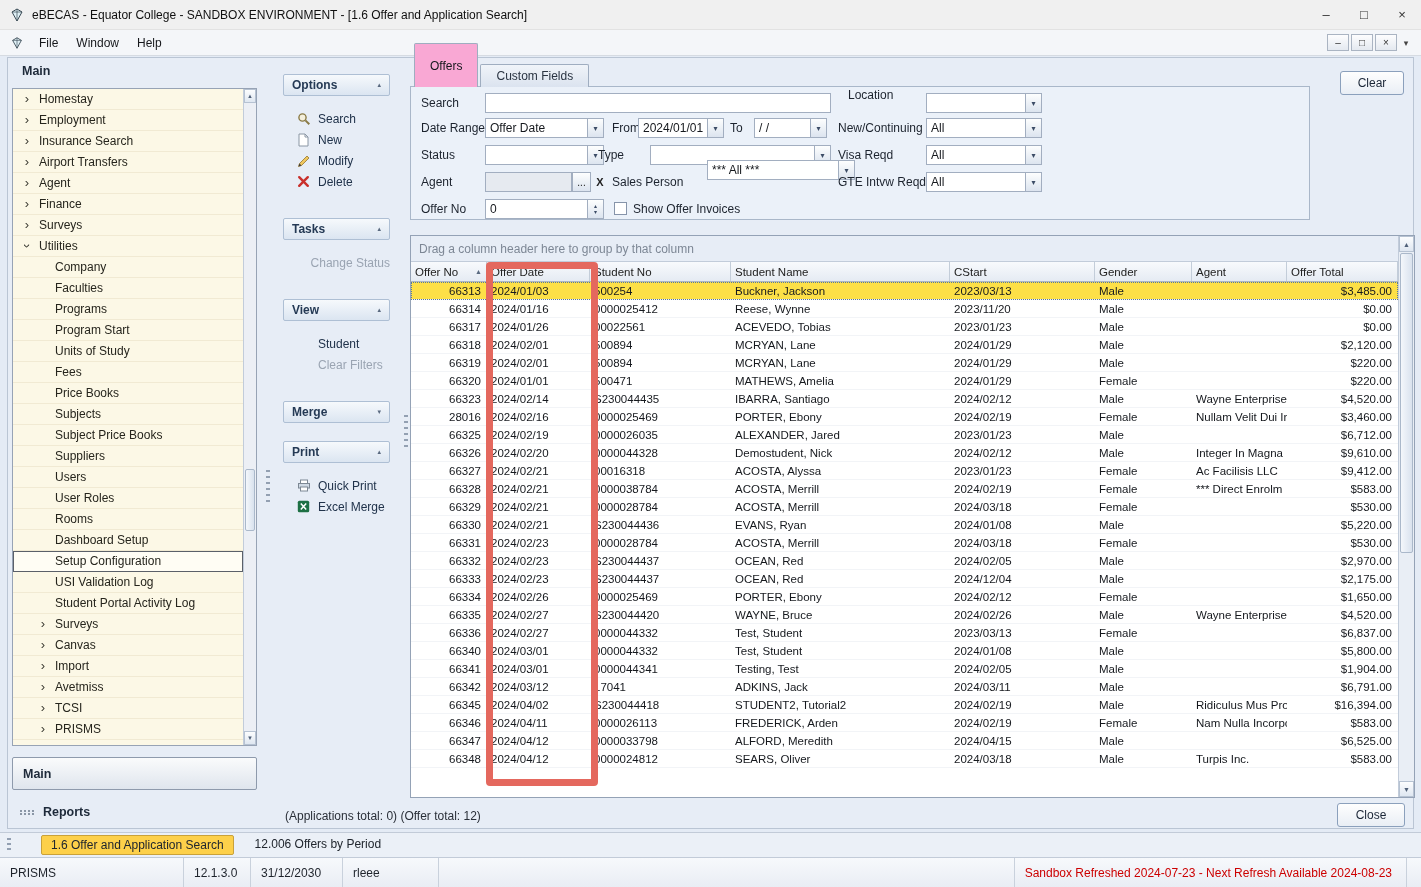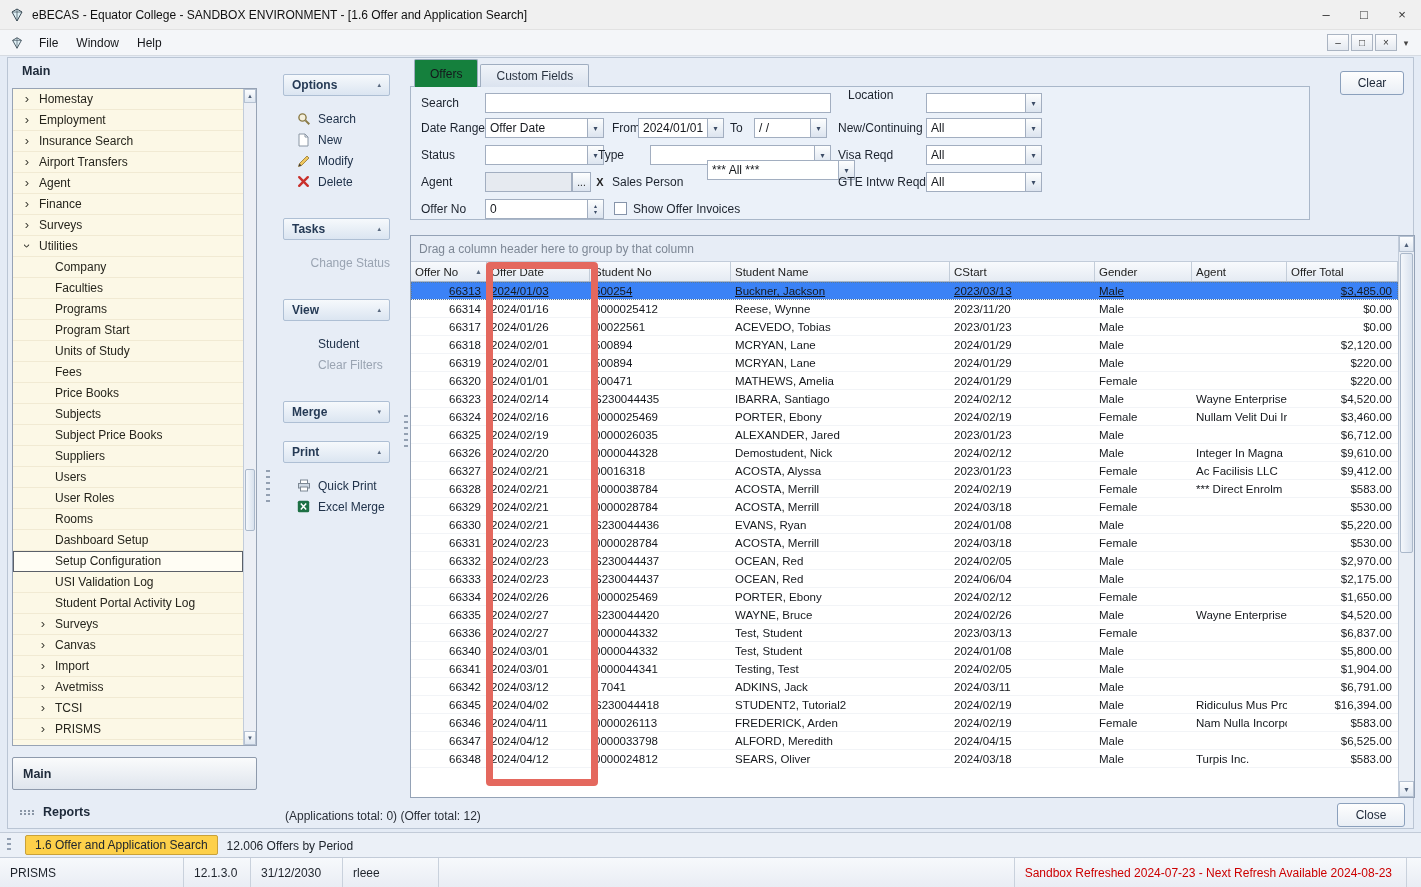--- a/index.html
+++ b/index.html
@@ -56,21 +56,21 @@
   .tool-chev { margin-left:auto; font-size:7px; color:#5a6a80; }
   .tool-items { padding-top:12px; }
   .tool-item { height:21px; display:flex; align-items:center; gap:7px; padding-left:13px; }
   .tool-icon { width:15px; display:flex; align-items:center; justify-content:center; }
   .tool-label { font-size:12px; color:#21334b; white-space:nowrap; }
   .tool-item.dis .tool-label { color:#9aa4b2; }
 
   
   .ctabs { position:absolute; left:414px; top:59px; height:28px; display:flex; align-items:flex-end; z-index:5; }
   .ctab { height:23px; padding:0 15px; display:flex; align-items:center; background:linear-gradient(#f0f4f9,#dbe3ef); border:1px solid #9fadc0; border-bottom:none; margin-right:2px; font-size:12px; color:#2a3442; border-radius:2px 2px 0 0; }
-  .ctab.active { height:28px; background:#15803d; color:#14171c; z-index:6; }
+  .ctab.active { height:44px; background:#f9a8d4; color:#14171c; z-index:6; }
   .filter-box { position:absolute; left:410px; top:86px; width:900px; height:134px; border:1px solid #a9b7c9; background:#ebf1f9; z-index:1; }
   .flabel { position:absolute; font-size:12px; color:#1c232e; white-space:nowrap; }
   .ftext { position:absolute; height:20px; border:1px solid #a2aec0; background:#fff; font:12px "Liberation Sans",sans-serif; padding:0 4px; color:#15181d; }
   .ftext.disabled { background:#e6eaf0; }
   .combo { position:absolute; height:20px; background:#fff; border:1px solid #a2aec0; display:flex; align-items:stretch; }
   .cmb-t { flex:1; padding:2px 4px; font-size:12px; white-space:nowrap; overflow:hidden; color:#15181d; }
   .cmb-b { width:16px; border-left:1px solid #a2aec0; background:linear-gradient(#fdfefe,#dce4ef); display:flex; align-items:center; justify-content:center; font-size:8px; color:#3c4c66; }
   .cmb-b.spin { flex-direction:column; font-size:6px; line-height:6px; }
   .mini-btn { position:absolute; height:20px; border:1px solid #a2aec0; background:linear-gradient(#fdfefe,#dce4ef); display:flex; align-items:center; justify-content:center; font-size:10px; color:#222; }
   .mini-btn.plain { border:none; background:transparent; font-weight:bold; font-size:11px; }
@@ -82,34 +82,34 @@
   .group-hint { height:26px; width:calc(100% - 16px); background:#e7edf6; border-bottom:1px solid #c2ccda; color:#7d8795; display:flex; align-items:center; padding-left:8px; font-size:12px; }
   .grid-header { display:flex; height:20px; width:calc(100% - 16px); background:linear-gradient(#f8fafd,#e5ebf3); border-bottom:1px solid #aab6c6; font-size:11.5px; }
   .gcell { padding:1px 4px; overflow:hidden; white-space:nowrap; }
   .gcell.h { display:flex; align-items:center; border-right:1px solid #c3cdd9; color:#222; }
   .sort { margin-left:auto; font-size:7px; color:#5a6a80; }
   .c0 { width:76px; } .c1 { width:103px; } .c2 { width:141px; } .c3 { width:219px; }
   .c4 { width:145px; } .c5 { width:97px; } .c6 { width:95px; } .c7 { flex:1; }
   .num { text-align:right; padding-right:6px; }
   .grid-body { width:calc(100% - 16px); font-size:11.5px; }
   .grow { display:flex; height:18px; line-height:16px; background:#fff; border-bottom:1px solid #f2f4f7; color:#15181d; }
-  .grow.sel { background:#3b82f6; outline:1px dotted #56789c; outline-offset:-1px;text-decoration:underline; }
+  .grow.sel { background:#fde047; outline:1px dotted #56789c; outline-offset:-1px; }
   .grid-vscroll { position:absolute; right:0; top:0; bottom:0; width:16px; background:#e9eef5; border-left:1px solid #c2ccda; }
   .grid-vscroll .sb-btn { height:16px; font-size:7px; }
   .grid-vscroll .sb-thumb { top:17px; height:300px; }
 
   .totals { position:absolute; left:285px; top:809px; font-size:12px; color:#2a2f38; }
 
   
   .annotation-box { position:absolute; left:486px; top:262px; width:112px; height:524px; border:7px solid rgba(228,104,94,0.85); border-radius:4px; z-index:40; pointer-events:none; }
 
   
   .dock-bar { position:absolute; left:0; top:832px; width:100%; height:25px; background:#ebf0f7; border-top:1px solid #c2cbd8; display:flex; align-items:center; }
   .dock-grip { width:4px; height:15px; margin-left:7px; background:repeating-linear-gradient(to bottom,#93a0b2 0 2px,transparent 2px 5px); }
-  .dock-tabs { display:flex; align-items:flex-end; margin-left:14px; }
+  .dock-tabs { display:flex; align-items:flex-start; margin-left:30px; gap:12px; }
   .dock-tab { padding:2px 9px; font-size:12px; color:#20262e; }
   .dock-tab.active { background:#fdd04a; border:1px solid #c9a13a; border-radius:2px; }
 
   
   .status-bar { position:absolute; left:0; top:857px; width:100%; height:30px; background:linear-gradient(#f7f9fc,#e9edf4); border-top:1px solid #c2cbd8; display:flex; align-items:stretch; font-size:12px; }
   .sb-cell { display:flex; align-items:center; padding:0 10px; border-right:1px solid #c9d1dc; color:#1e232b; white-space:nowrap; }
   .sc0 { width:184px; } .sc1 { width:67px; } .sc2 { width:92px; } .sc3 { width:96px; }
   .sc4 { flex:1; border-right:none; }
   .sb-cell.alert { justify-content:flex-end; padding-right:14px; border-left:1px solid #c9d1dc; border-right:1px solid #c9d1dc; margin-right:14px; }
 </style>
@@ -577,21 +577,21 @@
           <div class="gcell c0 num" data-name="grid-cell">66323</div>
           <div class="gcell c1" data-name="grid-cell">2024/02/14</div>
           <div class="gcell c2" data-name="grid-cell">S230044435</div>
           <div class="gcell c3" data-name="grid-cell">IBARRA, Santiago</div>
           <div class="gcell c4" data-name="grid-cell">2024/02/12</div>
           <div class="gcell c5" data-name="grid-cell">Male</div>
           <div class="gcell c6" data-name="grid-cell">Wayne Enterprise</div>
           <div class="gcell c7 num" data-name="grid-cell">$4,520.00</div>
         </div>
         <div class="grow" data-name="table-row">
-          <div class="gcell c0 num" data-name="grid-cell">66324</div>
+          <div class="gcell c0 num" data-name="grid-cell">28016</div>
           <div class="gcell c1" data-name="grid-cell">2024/02/16</div>
           <div class="gcell c2" data-name="grid-cell">0000025469</div>
           <div class="gcell c3" data-name="grid-cell">PORTER, Ebony</div>
           <div class="gcell c4" data-name="grid-cell">2024/02/19</div>
           <div class="gcell c5" data-name="grid-cell">Female</div>
           <div class="gcell c6" data-name="grid-cell">Nullam Velit Dui In</div>
           <div class="gcell c7 num" data-name="grid-cell">$3,460.00</div>
         </div>
         <div class="grow" data-name="table-row">
           <div class="gcell c0 num" data-name="grid-cell">66325</div>
@@ -671,21 +671,21 @@
           <div class="gcell c4" data-name="grid-cell">2024/02/05</div>
           <div class="gcell c5" data-name="grid-cell">Male</div>
           <div class="gcell c6" data-name="grid-cell"></div>
           <div class="gcell c7 num" data-name="grid-cell">$2,970.00</div>
         </div>
         <div class="grow" data-name="table-row">
           <div class="gcell c0 num" data-name="grid-cell">66333</div>
           <div class="gcell c1" data-name="grid-cell">2024/02/23</div>
           <div class="gcell c2" data-name="grid-cell">S230044437</div>
           <div class="gcell c3" data-name="grid-cell">OCEAN, Red</div>
-          <div class="gcell c4" data-name="grid-cell">2024/06/04</div>
+          <div class="gcell c4" data-name="grid-cell">2024/12/04</div>
           <div class="gcell c5" data-name="grid-cell">Male</div>
           <div class="gcell c6" data-name="grid-cell"></div>
           <div class="gcell c7 num" data-name="grid-cell">$2,175.00</div>
         </div>
         <div class="grow" data-name="table-row">
           <div class="gcell c0 num" data-name="grid-cell">66334</div>
           <div class="gcell c1" data-name="grid-cell">2024/02/26</div>
           <div class="gcell c2" data-name="grid-cell">0000025469</div>
           <div class="gcell c3" data-name="grid-cell">PORTER, Ebony</div>
           <div class="gcell c4" data-name="grid-cell">2024/02/12</div>

